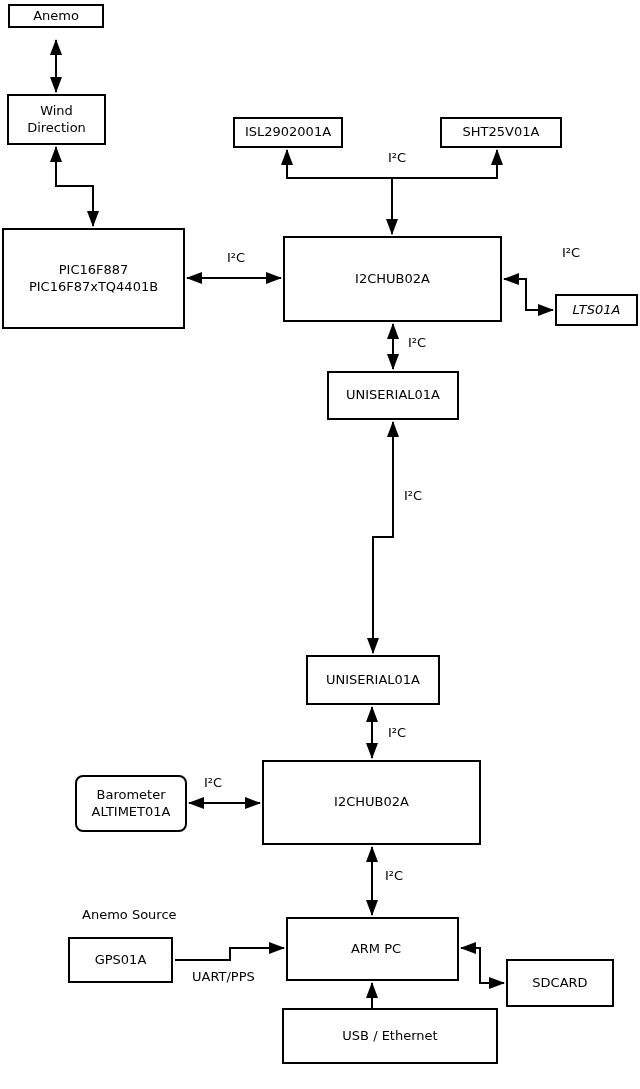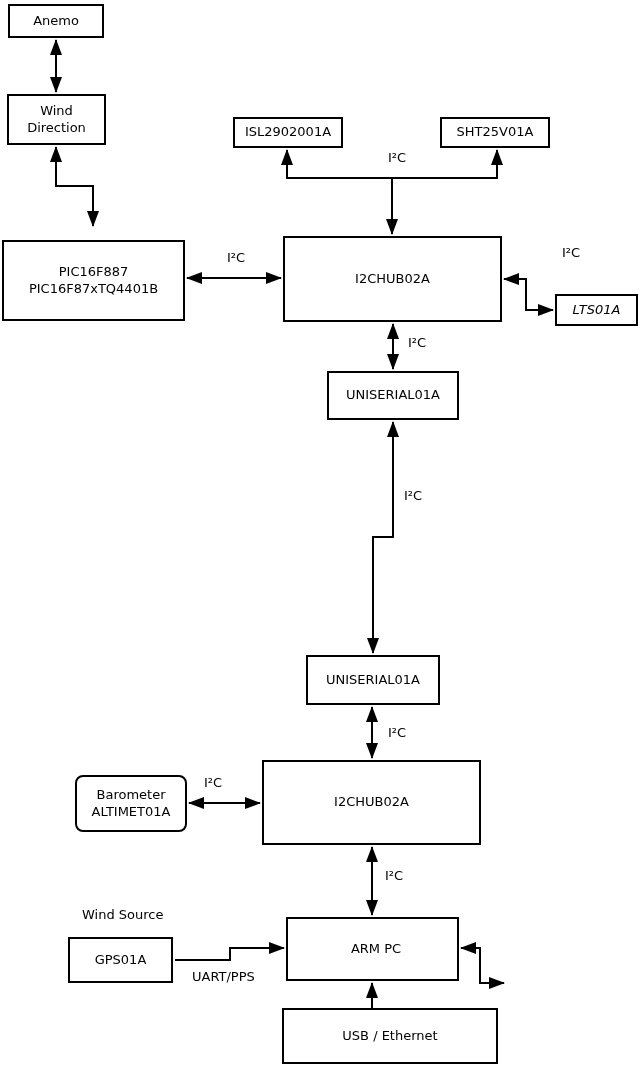--- a/index.html
+++ b/index.html
@@ -45,25 +45,25 @@
     height: 1089px;
     z-index: 1;
   }
   svg.wires polyline, svg.wires line {
     fill: none;
     stroke: #000000;
     stroke-width: 2px;
   }
 
   
-  #n-anemo     { left: 8px;   top: 4px;    width: 96px;  height: 34px; }
+  #n-anemo     { left: 8px;   top: 4px;    width: 96px;  height: 24px; }
   #n-wind      { left: 7px;   top: 94px;   width: 99px;  height: 51px; }
-  #n-pic       { left: 2px;   top: 228px;  width: 183px; height: 81px; margin-top: 12px; }
+  #n-pic       { left: 2px;   top: 228px;  width: 183px; height: 101px; }
   #n-isl       { left: 233px; top: 117px;  width: 110px; height: 31px; }
-  #n-sht       { left: 440px; top: 117px;  width: 110px; height: 31px; }
+  #n-sht       { left: 440px; top: 117px;  width: 122px; height: 31px; }
   #n-hub1      { left: 283px; top: 236px;  width: 219px; height: 86px; }
   #n-lts       { left: 555px; top: 294px;  width: 83px;  height: 32px; font-style: italic; }
   #n-uni1      { left: 327px; top: 371px;  width: 132px; height: 49px; }
   #n-uni2      { left: 306px; top: 655px;  width: 134px; height: 50px; }
   #n-hub2      { left: 262px; top: 760px;  width: 219px; height: 85px; }
   #n-baro      { left: 75px;  top: 775px;  width: 112px; height: 57px; border-radius: 8px; }
   #n-gps       { left: 68px;  top: 937px;  width: 105px; height: 46px; justify-content: center; }
   #n-arm       { left: 286px; top: 917px;  width: 173px; height: 64px; padding-left: 7px; }
   #n-sdcard    { left: 506px; top: 959px;  width: 108px; height: 48px; }
   #n-usb       { left: 282px; top: 1008px; width: 216px; height: 56px; }
@@ -159,29 +159,32 @@
   </div>
 
   <div class="node" id="n-gps">
     <span>GPS01A</span>
   </div>
 
   <div class="node" id="n-arm">
     <span>ARM PC</span>
   </div>
 
+  <div class="node" id="n-sdcard">
+    <span>SDCARD</span>
+  </div>
 
   <div class="node" id="n-usb">
     <span>USB / Ethernet</span>
   </div>
 
   <div class="edge-label" id="l-i2c-top">I²C</div>
   <div class="edge-label" id="l-i2c-pic">I²C</div>
   <div class="edge-label" id="l-i2c-lts">I²C</div>
   <div class="edge-label" id="l-i2c-hub1uni1">I²C</div>
   <div class="edge-label" id="l-i2c-long">I²C</div>
   <div class="edge-label" id="l-i2c-uni2hub2">I²C</div>
   <div class="edge-label" id="l-i2c-hub2arm">I²C</div>
   <div class="edge-label" id="l-i2c-baro">I²C</div>
-  <div class="edge-label" id="l-timesource">Wind Source</div>
+  <div class="edge-label" id="l-timesource">Anemo Source</div>
   <div class="edge-label" id="l-uartpps">UART/PPS</div>
 
 </div>
 
 </body></html>

